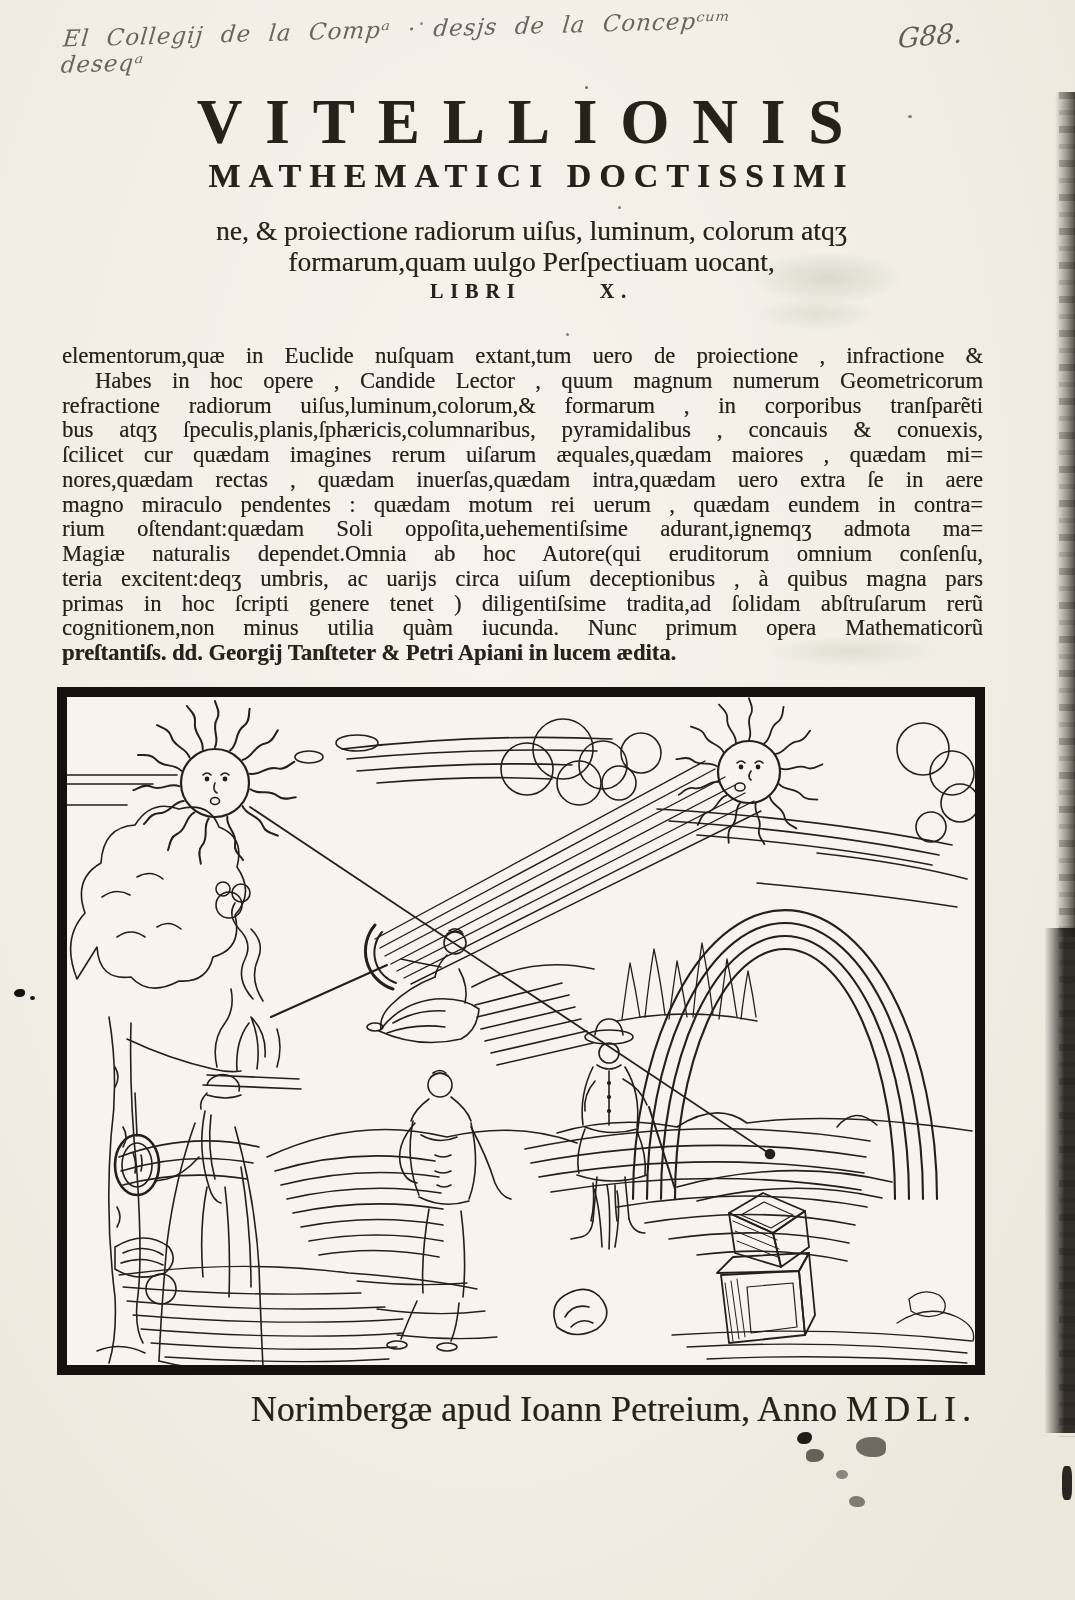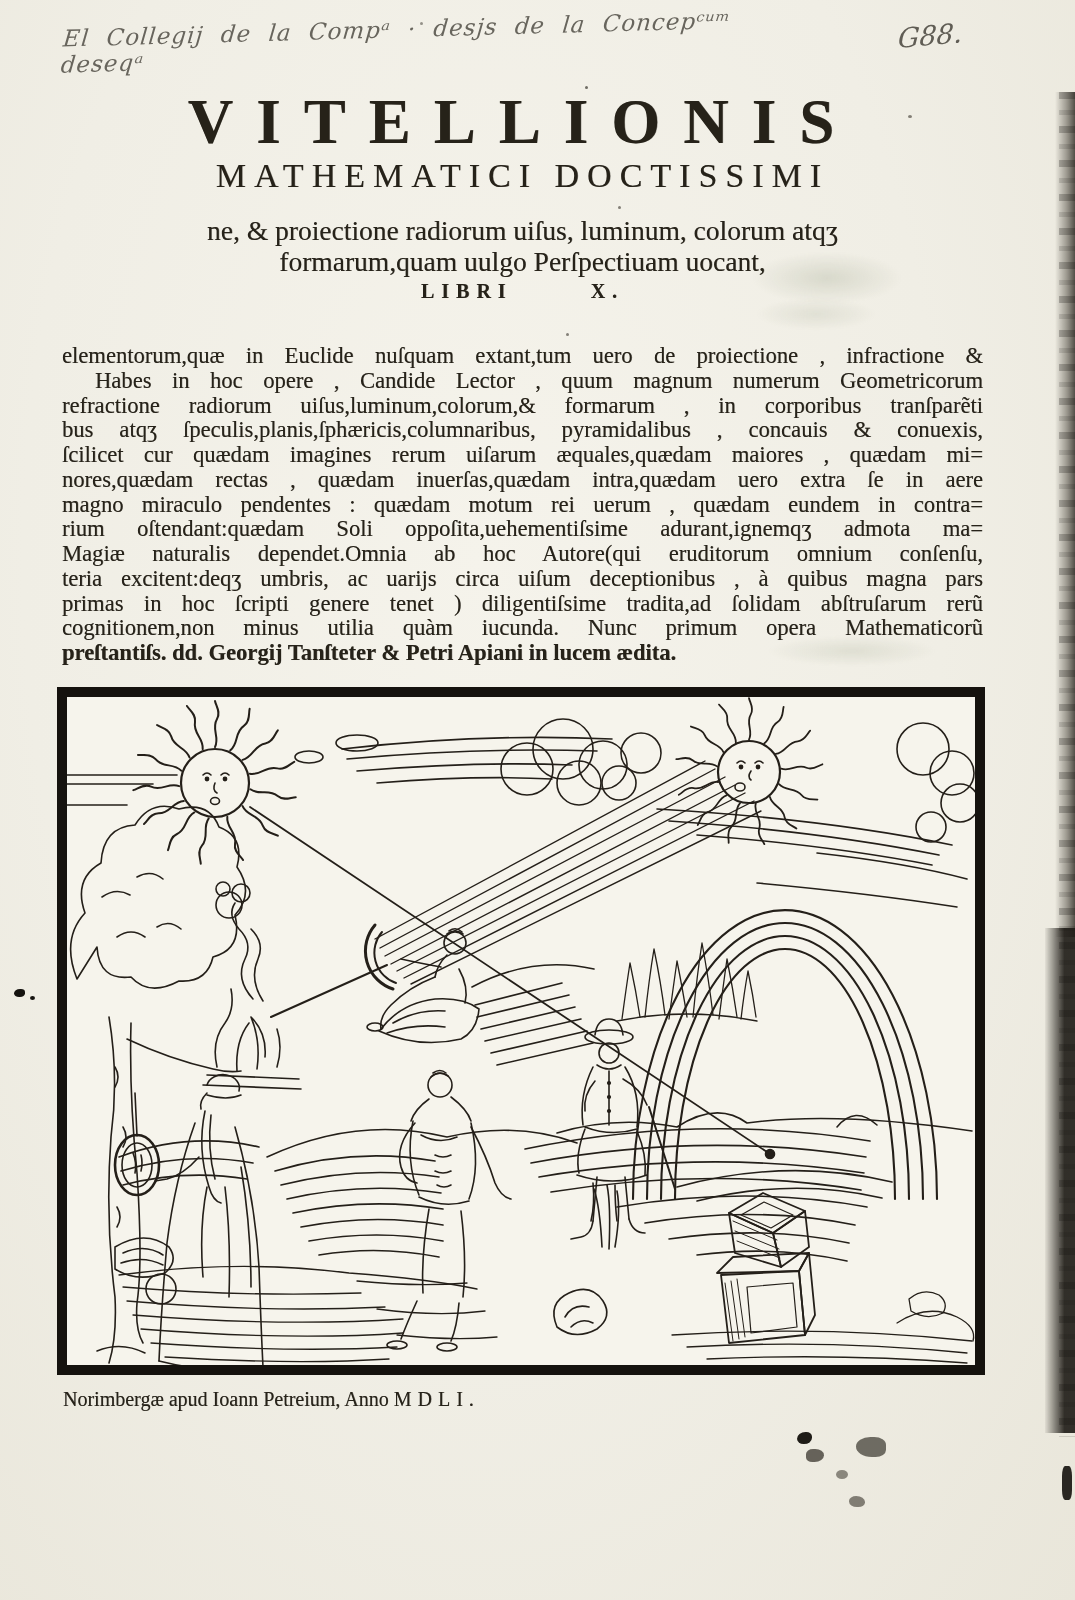--- a/index.html
+++ b/index.html
@@ -7,35 +7,35 @@
     position:relative; width:1075px; height:1600px; overflow:hidden;
     background: radial-gradient(ellipse at 45% 35%, #f5f3eb 0%, #f0eee5 55%, #e9e6da 100%);
     font-family:"Liberation Serif","DejaVu Serif",serif; color:#262219;
   }
   .abs { position:absolute; }
   .print { text-shadow:0.4px 0.4px 0.3px rgba(30,26,20,0.45); }
   .hand { font-style:italic; color:#514e46; font-family:"DejaVu Serif",serif; }
   #hw-left { left:62px; top:16px; width:690px; font-size:23px;
              transform:rotate(-1.6deg) skewX(-7deg); letter-spacing:1px; word-spacing:9px; opacity:.85;}
   #hw-right { left:898px; top:20px; font-size:27px; transform:rotate(-5deg) skewX(-9deg); opacity:.9;}
-  .title-col { position:absolute; left:55px; width:935px; text-align:center; }
+  .title-col { position:absolute; left:64px; width:935px; text-align:center; }
   #t-main  { top:86px;  font-size:63px;  letter-spacing:23px; font-weight:bold; }
-  #t-sub   { top:157px; font-size:34px;  letter-spacing:8px;  font-weight:normal; }
+  #t-sub   { top:157px; font-size:34px;  letter-spacing:8px;  font-weight:bold; }
   #t-greek { top:196px; font-size:19px;  letter-spacing:5.5px;font-weight:bold; }
   #t-c1    { top:215px; font-size:27.5px; }
   #t-c2    { top:246px; font-size:27.5px; }
   #t-libri { top:280px; font-size:20px; letter-spacing:7px; font-weight:bold; }
   #t-libri .gap { display:inline-block; width:78px; }
   .argument { position:absolute; left:62px; top:344px; width:921px;
               font-size:22.6px; line-height:24.75px; }
   .arg-line { text-align:justify; text-align-last:justify; }
   .arg-line.first { text-indent:33px; }
   .arg-line.last  { text-align-last:left;font-weight:bold; }
-  .imprint { position:absolute; left:63px; top:1388px; width:900px;
-             text-align:left; font-size:20px; }
+  .imprint { position:absolute; left:77px; top:1388px; width:900px;
+             text-align:right; font-size:36px; }
   .imprint .year { letter-spacing:6px; }
   figure.woodcut { position:absolute; left:57px; top:687px; width:930px; height:690px; margin:0; }
   figure.woodcut svg { width:100%; height:100%; display:block; }
   
   .edge-soft { position:absolute; right:0; top:92px; width:20px; height:845px;
       background:linear-gradient(to right, rgba(90,85,75,0), rgba(72,67,58,.5) 60%, rgba(43,40,33,.8));
       filter:blur(.6px); }
   .edge-dark { position:absolute; right:0; top:928px; width:30px; height:505px;
       background:linear-gradient(to right, rgba(50,46,40,.05), rgba(33,30,25,.92) 65%);
       filter:blur(.5px); }

